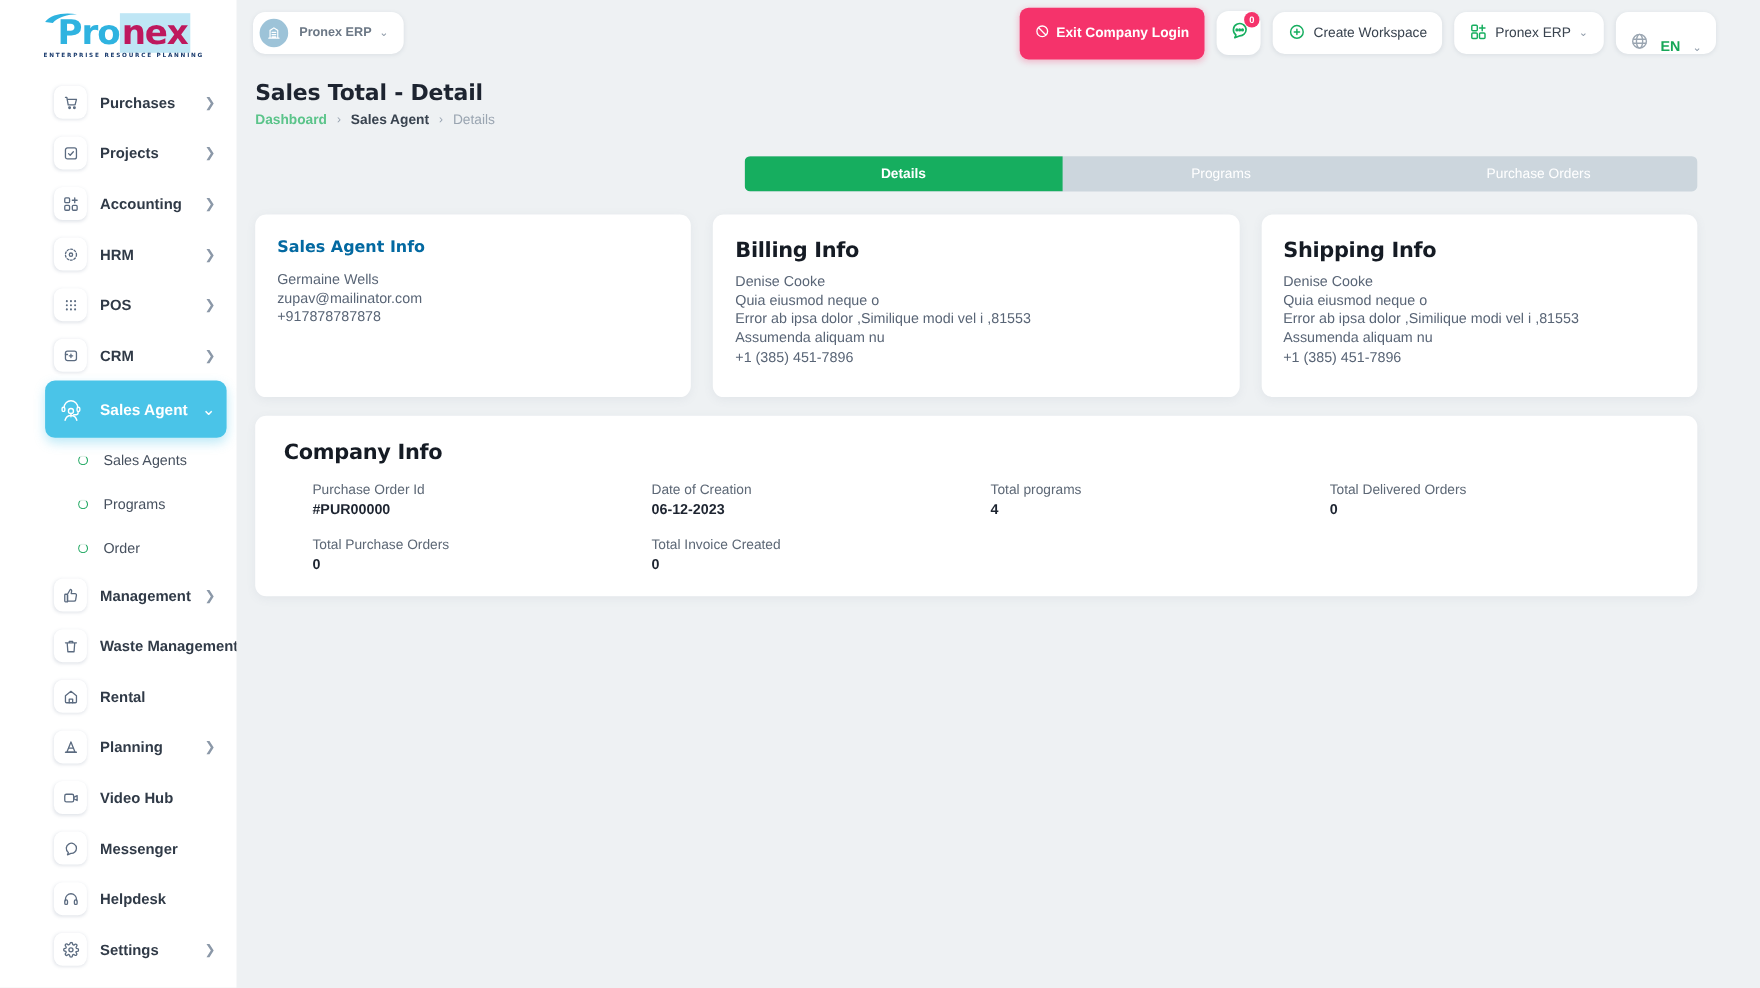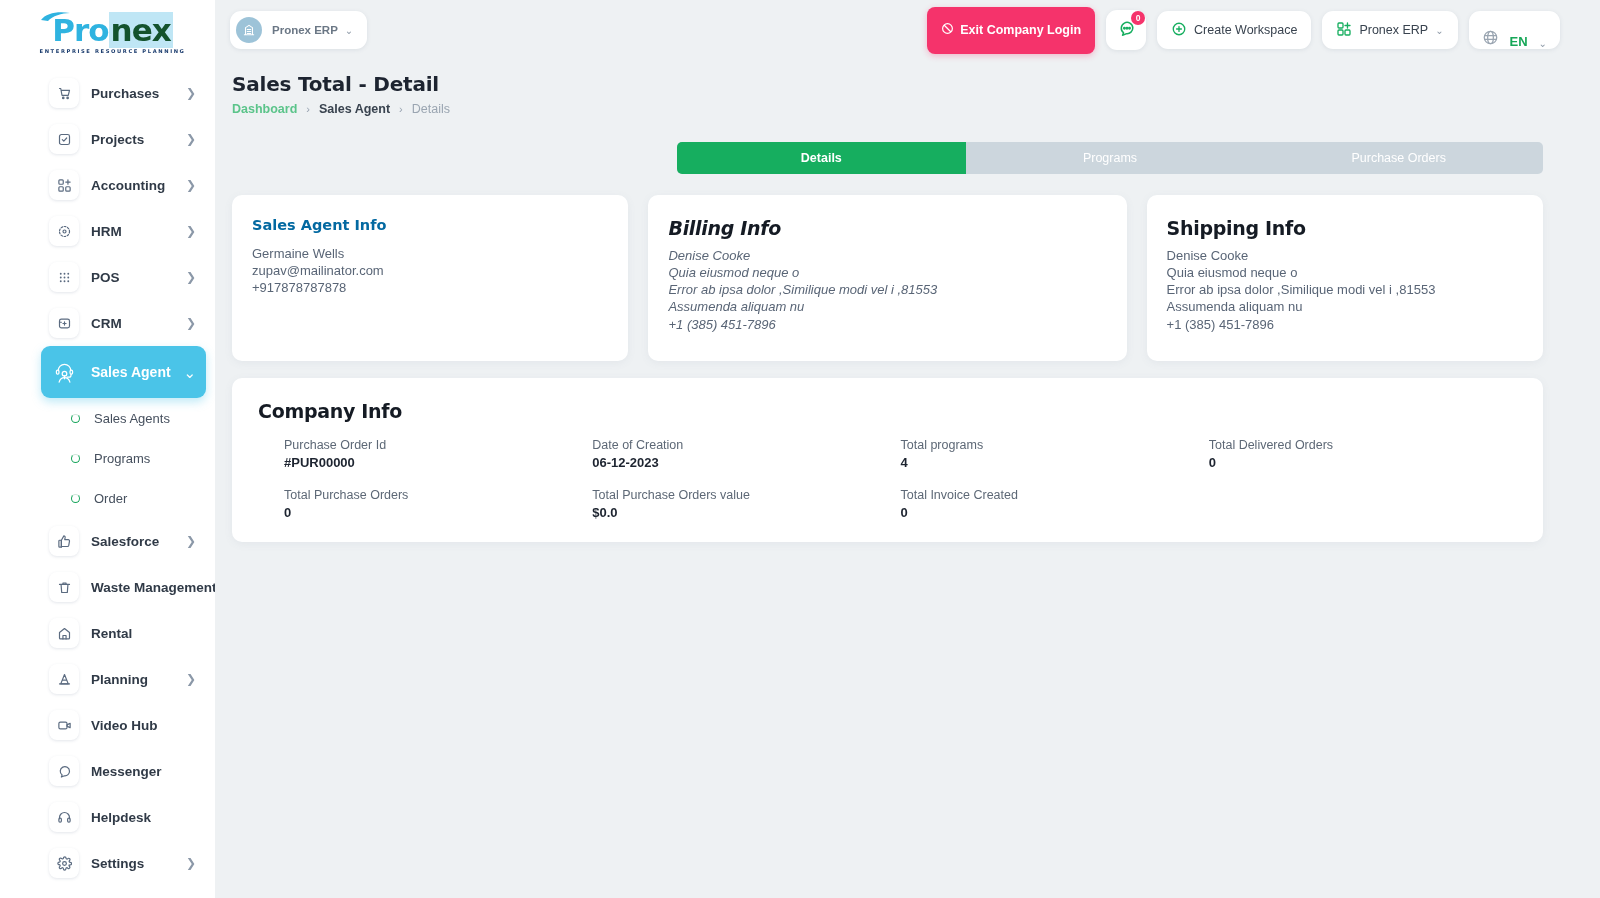--- a/index.html
+++ b/index.html
@@ -27,21 +27,21 @@
   .logo {
     position: relative;
     text-align: center;
     line-height: 1;
   }
   .logo-main {
     font-size: 31px; font-weight: 700; letter-spacing: -1px;
     font-family: "DejaVu Sans", sans-serif;
   }
   .logo-pro { color: #2fb3e0; }
-  .logo-nex { color: #14532d; background: #bfe6f5; padding: 0 2px; }
+  .logo-nex { color: #be185d; background: #bfe6f5; padding: 0 2px; }
   .logo-sub {
     font-size: 5.2px; letter-spacing: 1.6px; color: #1b3c6e;
     font-weight: 700; margin-top: 3px; font-family: "DejaVu Sans", sans-serif;
   }
   .logo-swoosh {
     position: absolute; left: 0px; top: -4px;
     width: 34px; height: 12px;
   }
   .nav { padding: 0 9px; margin-left: 32px; }
   .nav-item {
@@ -186,21 +186,21 @@
   .cards-row {
     position: absolute; left: 232px; top: 195px;
     width: 1311px; display: flex; gap: 20px;
   }
   .card {
     background: #ffffff; border-radius: 10px;
     box-shadow: 0 2px 9px rgba(100,120,140,.08);
     padding: 22px 22px 22px 20px;
   }
   .card.c1 { width: 424px; height: 166px; }
-  .card.c2 { width: 512px; height: 166px; font-style: italic; }
+  .card.c2 { width: 512px; height: 166px; }
   .card.c3 { width: 424px; height: 166px; }
   .card-title-sm {
     font-size: 14.5px; font-weight: 700; color: #0369a1;
     font-family: "DejaVu Sans", sans-serif; margin-bottom: 12px;
   }
   .card-title-lg {
     font-size: 19px; font-weight: 700; color: #151b24;
     font-family: "DejaVu Sans", sans-serif; margin-bottom: 8px;
     letter-spacing: -.3px;
   }
@@ -349,21 +349,21 @@
       <span class="sub-label">Order</span>
     </div>
 
     <div class="nav-item">
       <span class="nav-icon">
         <svg width="15" height="15" viewBox="0 0 24 24" fill="none" stroke="currentColor" stroke-width="1.9" stroke-linecap="round" stroke-linejoin="round">
             <path d="M7 21V10l4-7c1.4 0 2.2 1 2 2.4L12.4 9H18a2 2 0 012 2.3l-1.2 7a2.2 2.2 0 01-2.2 1.7H7z"></path>
             <rect x="3" y="10" width="4" height="11" rx="1.2"></rect>
           </svg>
       </span>
-      <span class="nav-label">Salesforce</span>
+      <span class="nav-label">Management</span>
       <span class="nav-caret">❯</span>
     </div>
 
     <div class="nav-item">
       <span class="nav-icon">
         <svg width="15" height="15" viewBox="0 0 24 24" fill="none" stroke="currentColor" stroke-width="1.9" stroke-linecap="round" stroke-linejoin="round">
             <path d="M4 7h16M9.5 7V4.8h5V7M6.5 7l1 13h9l1-13"></path>
           </svg>
       </span>
       <span class="nav-label">Waste Management</span>
@@ -574,23 +574,19 @@
     <div class="stat-cell">
       <div class="stat-label">Total Delivered Orders</div>
       <div class="stat-value">0</div>
     </div>
 
     <div class="stat-cell">
       <div class="stat-label">Total Purchase Orders</div>
       <div class="stat-value">0</div>
     </div>
     <div class="stat-cell">
-      <div class="stat-label">Total Purchase Orders value</div>
-      <div class="stat-value">$0.0</div>
-    </div>
-    <div class="stat-cell">
       <div class="stat-label">Total Invoice Created</div>
       <div class="stat-value">0</div>
     </div>
     <div class="stat-cell empty"></div>
 
   </div>
 </section>
 
 </body></html>

